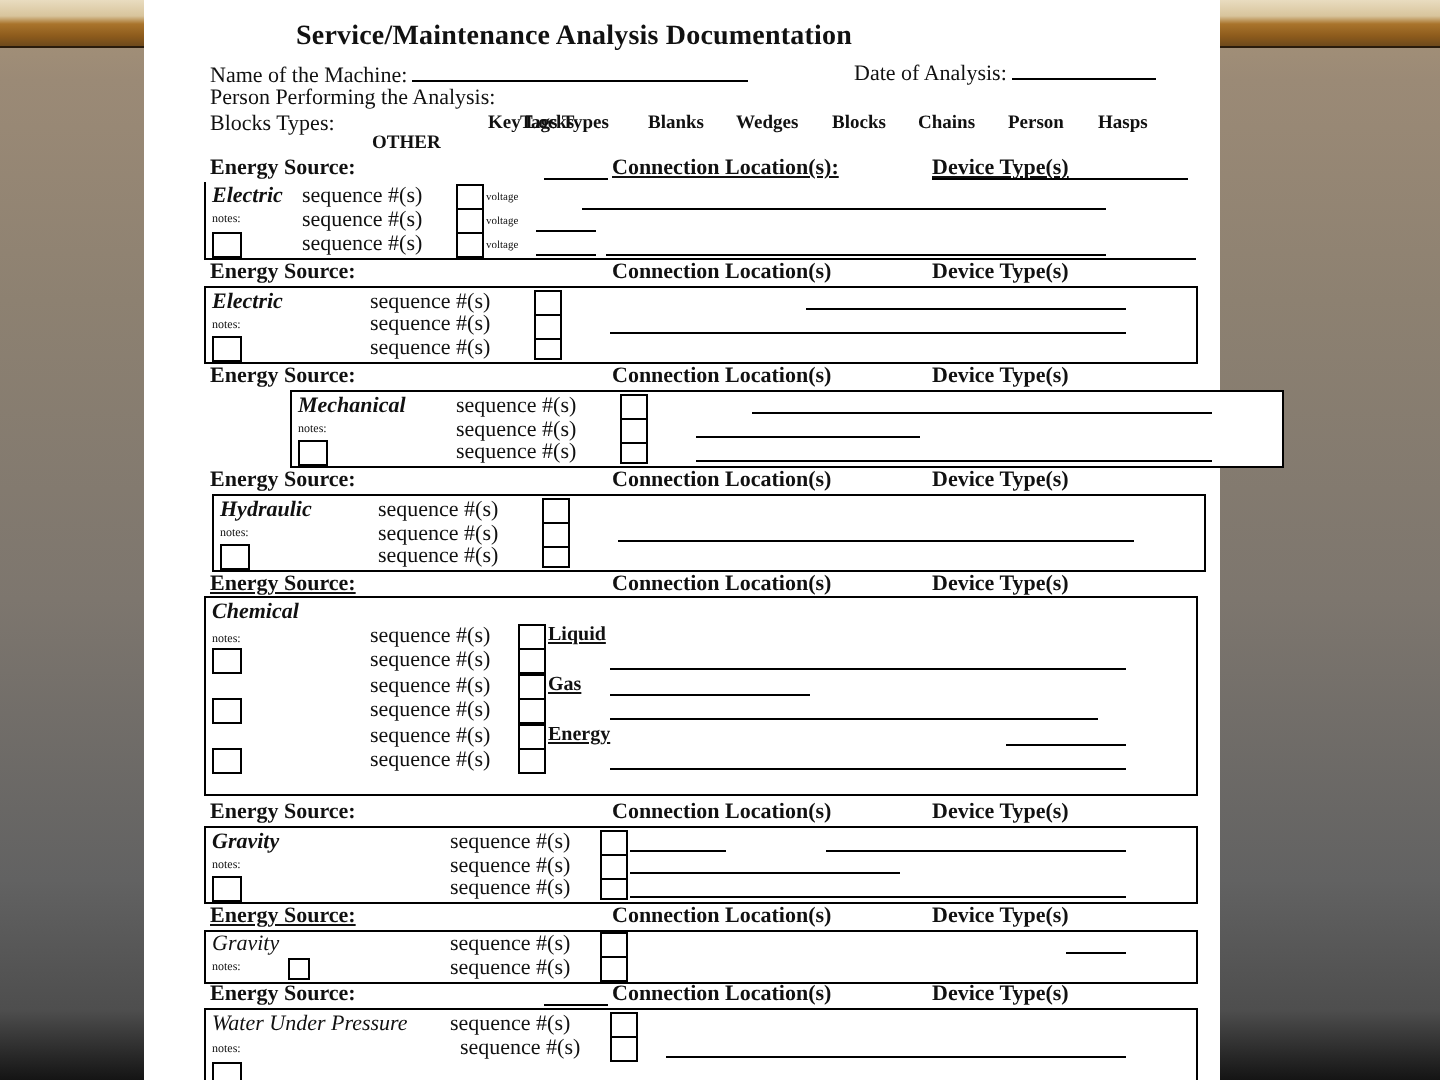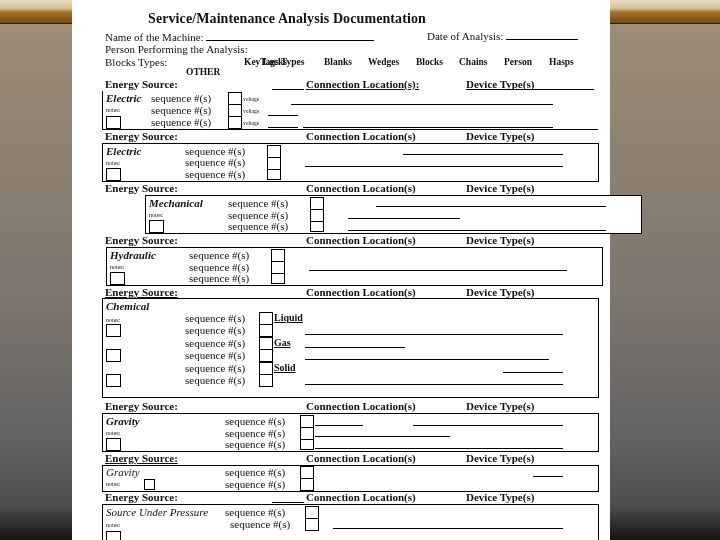--- a/index.html
+++ b/index.html
@@ -157,21 +157,21 @@
     <div class="abs state" style="left:171px;top:38px;">Gas</div>
     <div class="line" style="left:202px;top:48px;width:100px;"></div>
 
     <div class="cb" style="left:3px;top:50px;"></div>
     <div class="abs seq" style="left:82px;top:50px;">sequence #(s)</div>
     <div class="box" style="left:156px;top:50px;"></div>
     <div class="line" style="left:202px;top:60px;width:244px;"></div>
 
     <div class="abs seq" style="left:82px;top:63px;">sequence #(s)</div>
     <div class="box" style="left:156px;top:63px;"></div>
-    <div class="abs state" style="left:171px;top:63px;">Solid</div>
+    <div class="abs state" style="left:171px;top:63px;">Energy</div>
     <div class="line" style="left:400px;top:73px;width:60px;"></div>
 
     <div class="cb" style="left:3px;top:75px;"></div>
     <div class="abs seq" style="left:82px;top:75px;">sequence #(s)</div>
     <div class="box" style="left:156px;top:75px;"></div>
     <div class="line" style="left:202px;top:85px;width:258px;"></div>
   </div>
 
   <div class="abs es" style="left:33px;top:400px;">Energy Source:</div>
   <div class="abs es" style="left:234px;top:400px;">Connection Location(s)</div>
@@ -207,21 +207,21 @@
     <div class="abs seq" style="left:122px;top:12px;">sequence #(s)</div>
     <div class="box" style="left:197px;top:12px;"></div>
   </div>
 
   <div class="abs es" style="left:33px;top:491px;">Energy Source:</div>
   <div class="line" style="left:200px;top:502px;width:32px;"></div>
   <div class="abs es" style="left:234px;top:491px;">Connection Location(s)</div>
   <div class="abs es" style="left:394px;top:491px;">Device Type(s)</div>
 
   <div class="sect" style="left:30px;top:504px;width:495px;height:40px;border-bottom:none;">
-    <div class="abs src" style="left:3px;top:1px;font-weight:normal;">Source Under Pressure</div>
+    <div class="abs src" style="left:3px;top:1px;font-weight:normal;">Water Under Pressure</div>
     <div class="abs seq" style="left:122px;top:1px;">sequence #(s)</div>
     <div class="box" style="left:202px;top:1px;"></div>
     <div class="abs notes" style="left:3px;top:17px;">notes:</div>
     <div class="abs seq" style="left:127px;top:13px;">sequence #(s)</div>
     <div class="box" style="left:202px;top:13px;"></div>
     <div class="line" style="left:230px;top:23px;width:230px;"></div>
     <div class="cb" style="left:3px;top:26px;"></div>
   </div>
 
 </div>

